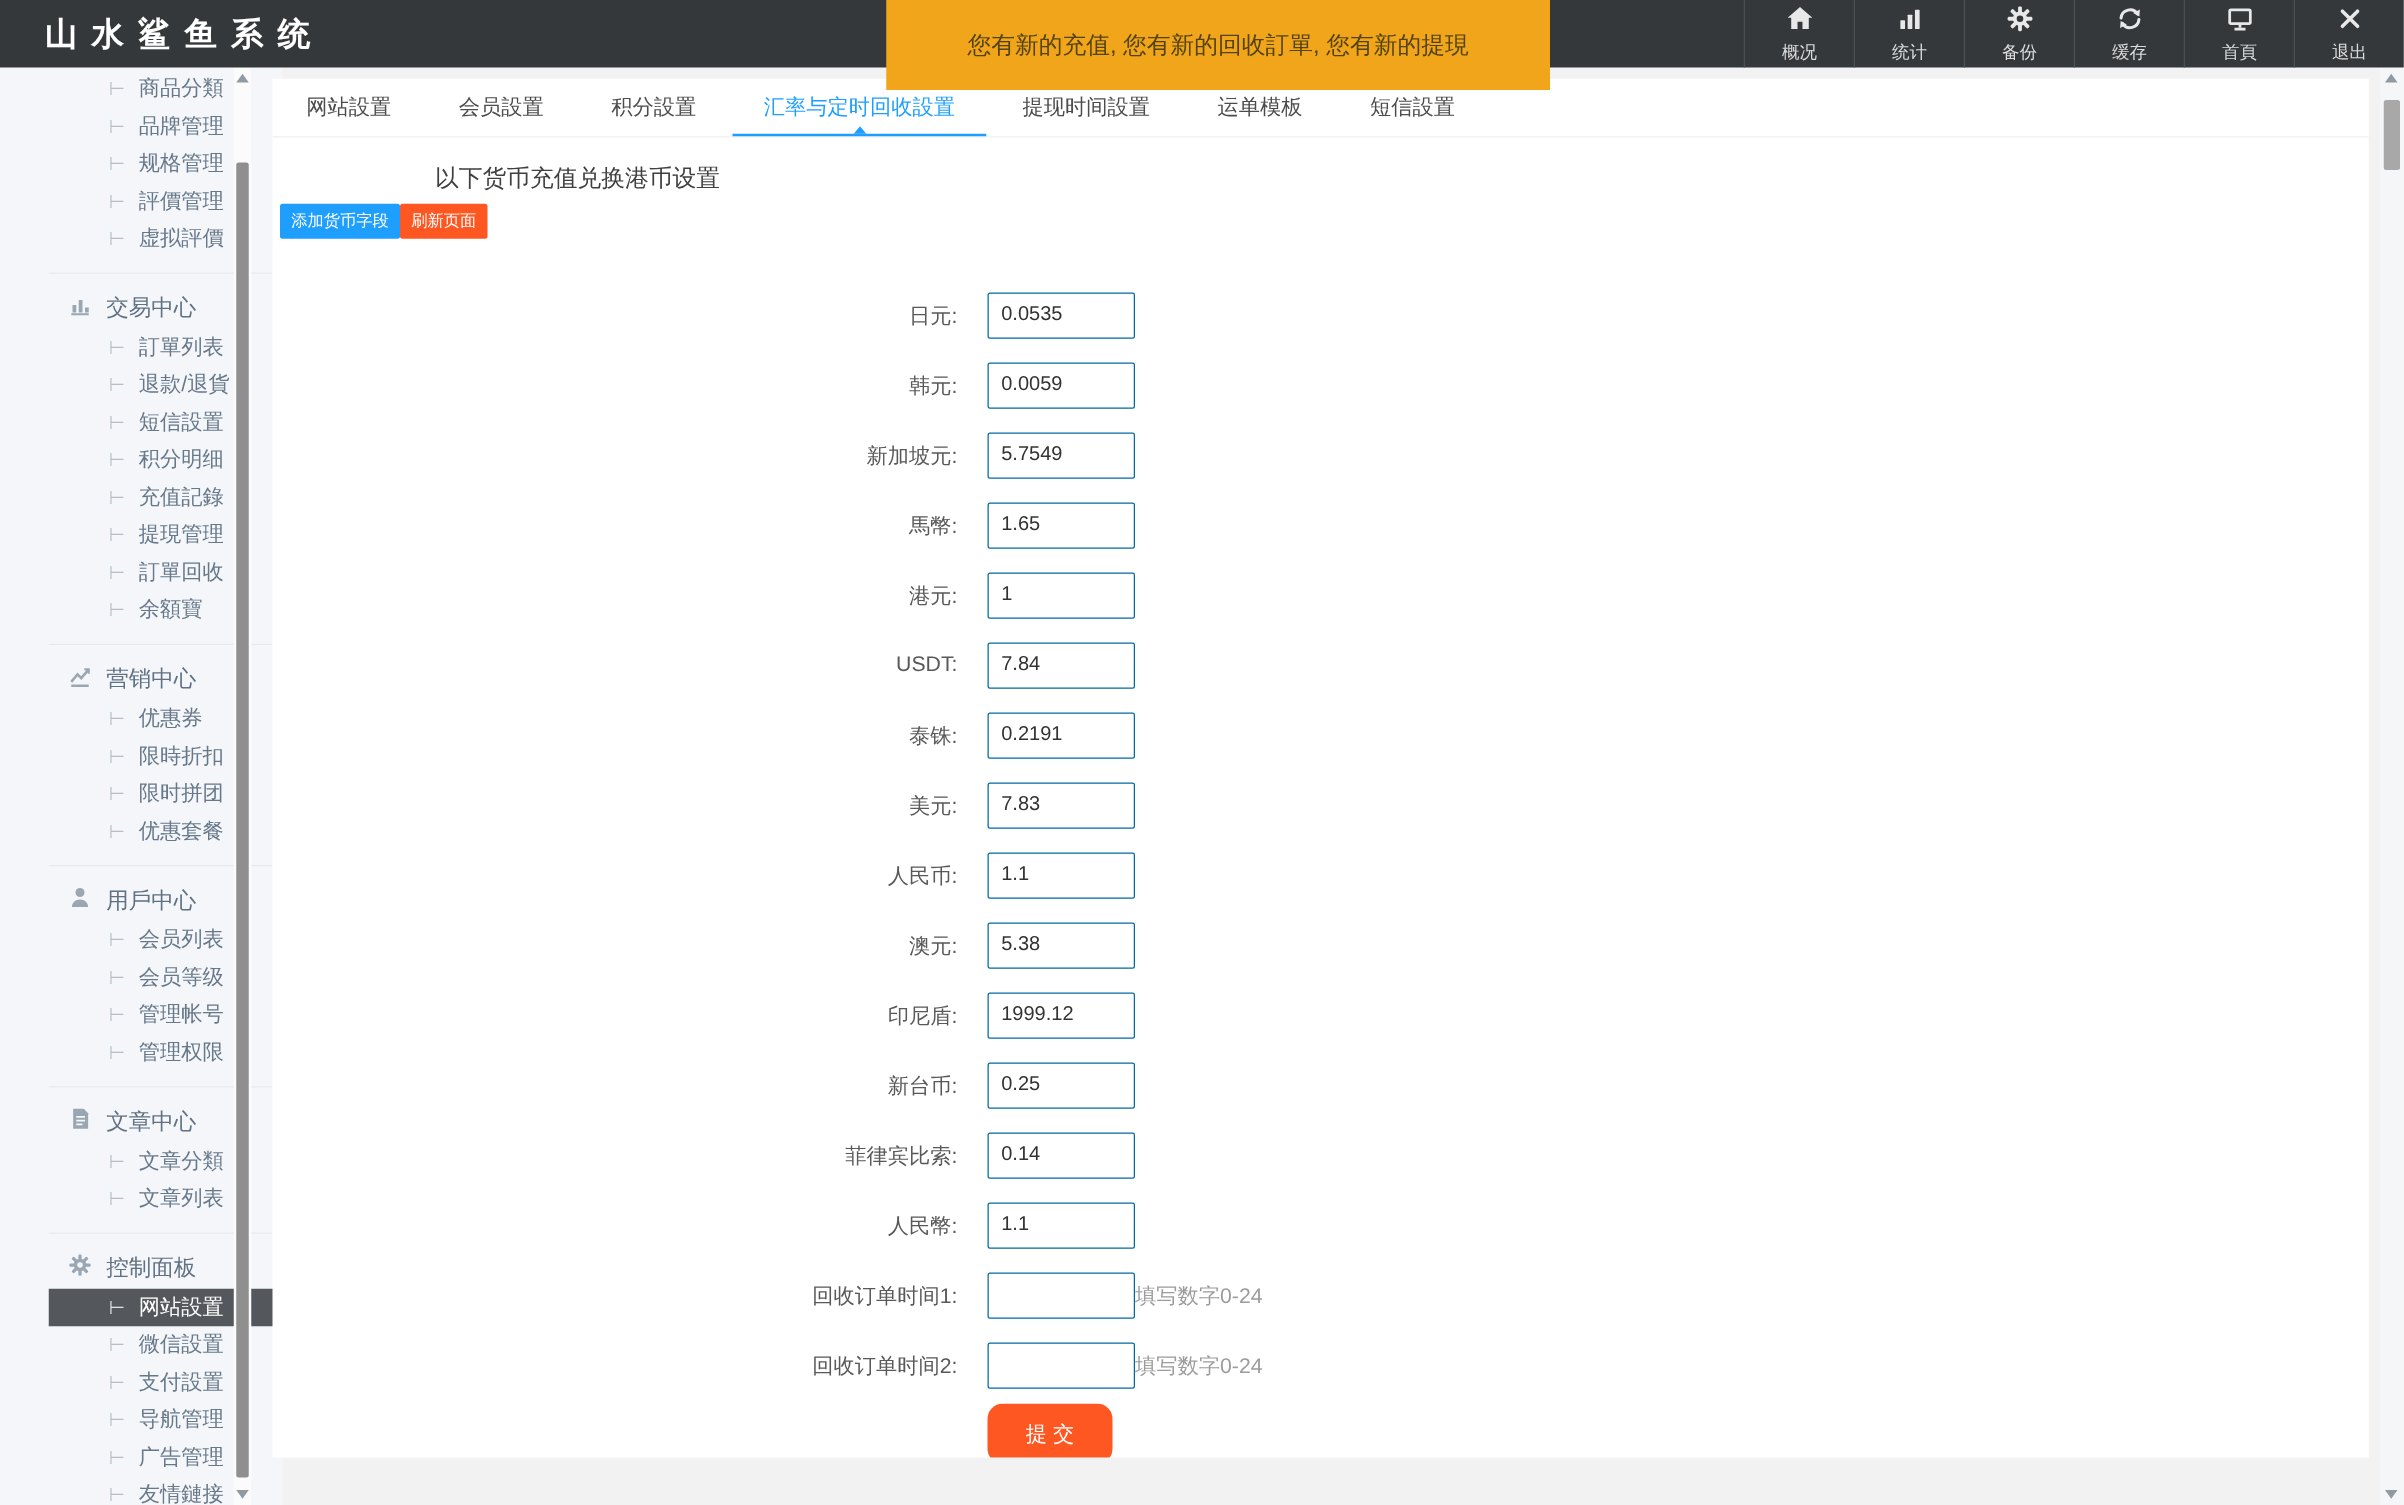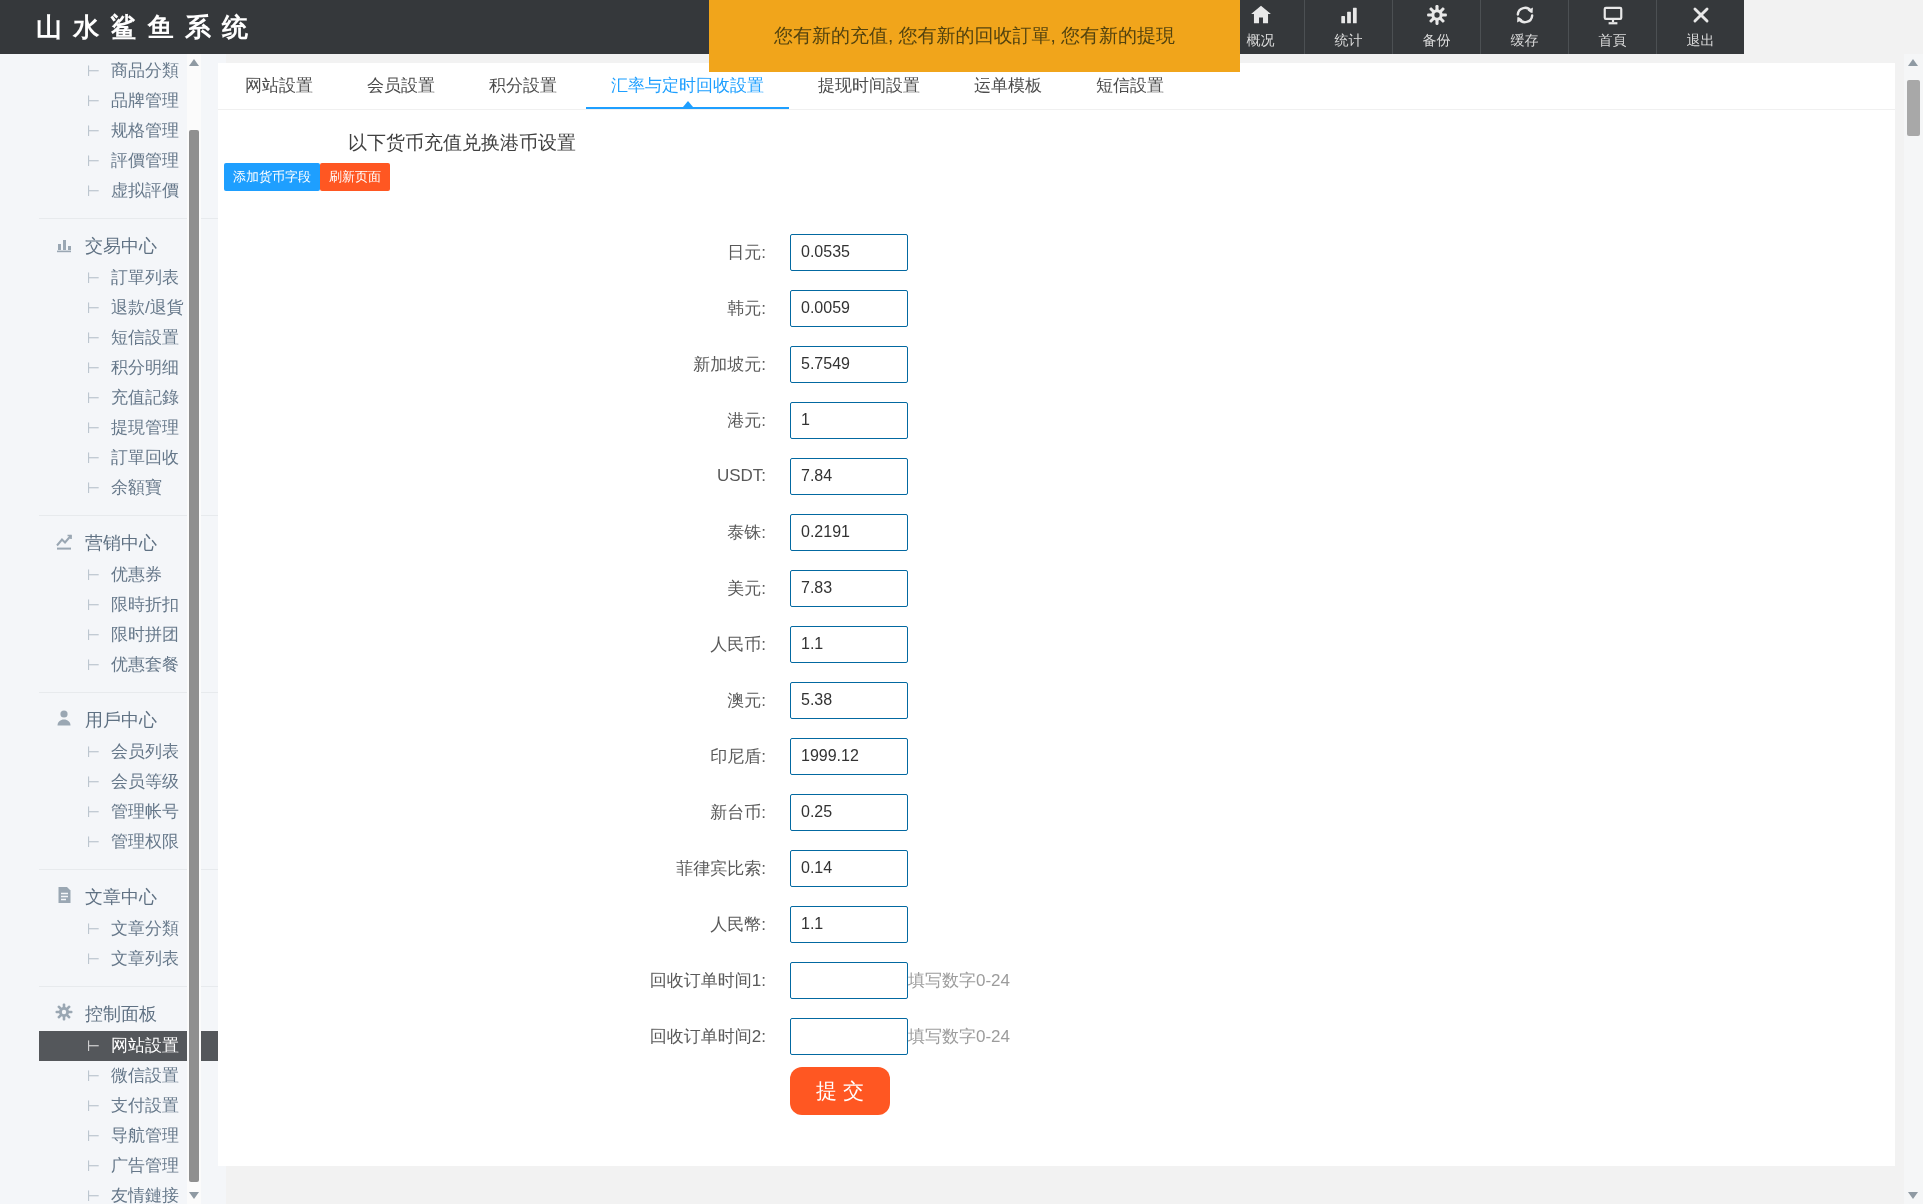--- a/index.html
+++ b/index.html
@@ -1,19 +1,19 @@
 <!DOCTYPE html>
 <html><head>
 <meta charset="utf-8">
 <style>
   html,body{margin:0;padding:0;width:1923px;height:1204px;overflow:hidden;
     background:#f2f2f2;font-family:"Liberation Sans","DejaVu Sans",sans-serif;}
 
   
-  .header{position:absolute;left:0;top:0;width:1744px;height:54px;background:#35383b;z-index:10;}
+  .header{position:absolute;left:0;top:0;width:1923px;height:54px;background:#35383b;z-index:10;}
   .brand{position:absolute;left:36px;top:0;line-height:54px;color:#fff;font-size:26px;
     font-weight:bold;letter-spacing:2px;white-space:nowrap;}
   .header-nav{position:absolute;right:0;top:0;height:54px;display:flex;z-index:11;}
   .nav-item{width:88px;height:54px;display:flex;flex-direction:column;align-items:center;
     justify-content:center;color:#e6e6e6;border-left:1px solid #4c5053;cursor:pointer;box-sizing:border-box;}
   .nav-item .nv-label{font-size:14px;margin-top:2px;color:#dcdcdc;}
   .banner{position:absolute;left:709px;top:0;width:531px;height:72px;background:#F1A51B;
     display:flex;align-items:center;justify-content:center;font-size:19px;color:#53430f;z-index:20;}
 
   
@@ -58,21 +58,21 @@
   .btn-refresh{background:#FF5722;}
 
   .form{margin-top:33px;}
   .frow{height:56px;display:flex;align-items:center;}
   .flabel{width:560px;text-align:right;padding-right:12px;box-sizing:border-box;font-size:17px;color:#595959;white-space:nowrap;}
   .finput{margin-left:12px;width:118px;height:37px;box-sizing:border-box;border:1px solid #0369a1;
     border-radius:2px;padding:0 10px;font-size:16px;color:#333;outline:none;background:#fff;
     font-family:"Liberation Sans","DejaVu Sans",sans-serif;}
   .fhint{font-size:17px;color:#9c9c9c;}
   .submit-row{margin-top:3px;}
-  .btn-submit{margin-left:572px;width:100px;height:48px;background:#FF5722;color:#fff;font-size:21px;
+  .btn-submit{margin-left:572px;width:100px;height:48px;background:#FF5722;color:#fff;font-size:17px;
     border:none;border-radius:12px;cursor:pointer;}
 </style>
 </head>
 <body>
 
 <div class="header">
   <div class="brand">山 水 鲨 鱼 系 统</div>
   <div class="header-nav">
     <div class="nav-item">
       <span>
@@ -283,20 +283,24 @@
     </div>
     <div class="frow">
       <div class="flabel">韩元:</div>
       <input class="finput" value="0.0059" style="">
     </div>
     <div class="frow">
       <div class="flabel">新加坡元:</div>
       <input class="finput" value="5.7549" style="">
     </div>
     <div class="frow">
+      <div class="flabel">馬幣:</div>
+      <input class="finput" value="1.65" style="">
+    </div>
+    <div class="frow">
       <div class="flabel">港元:</div>
       <input class="finput" value="1" style="">
     </div>
     <div class="frow">
       <div class="flabel">USDT:</div>
       <input class="finput" value="7.84" style="">
     </div>
     <div class="frow">
       <div class="flabel">泰铢:</div>
       <input class="finput" value="0.2191" style="">

